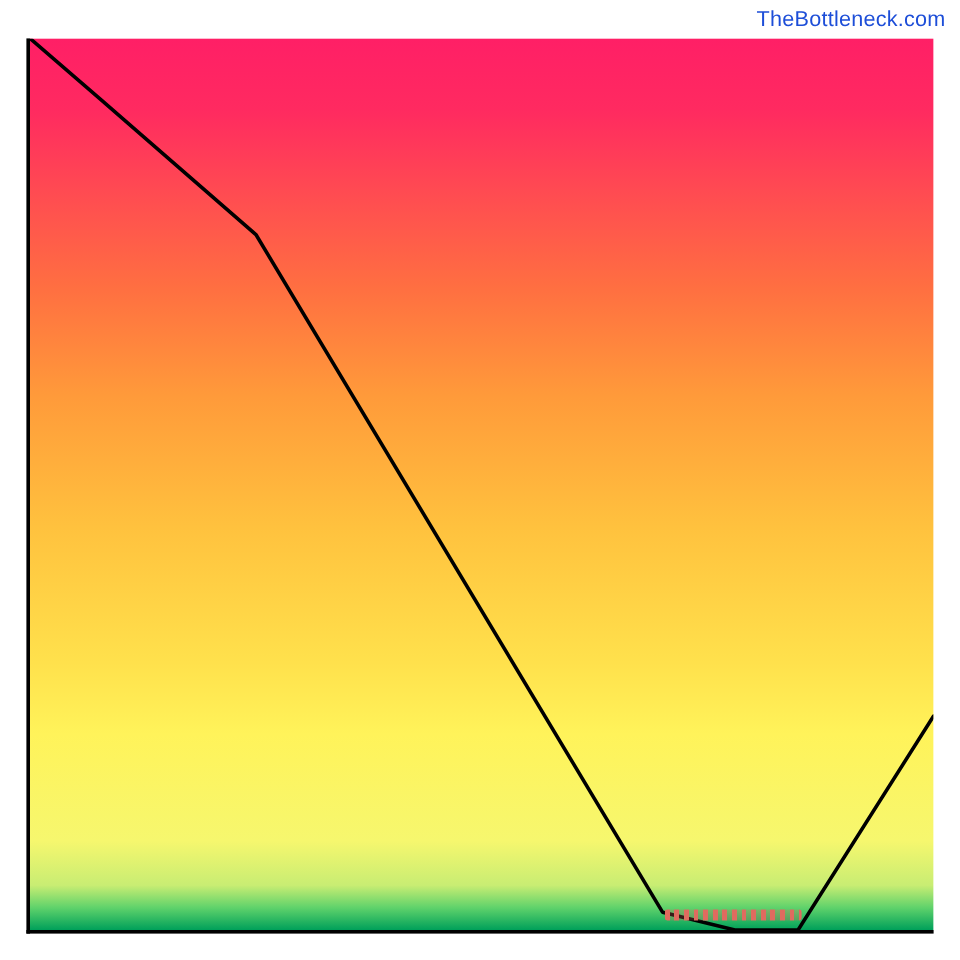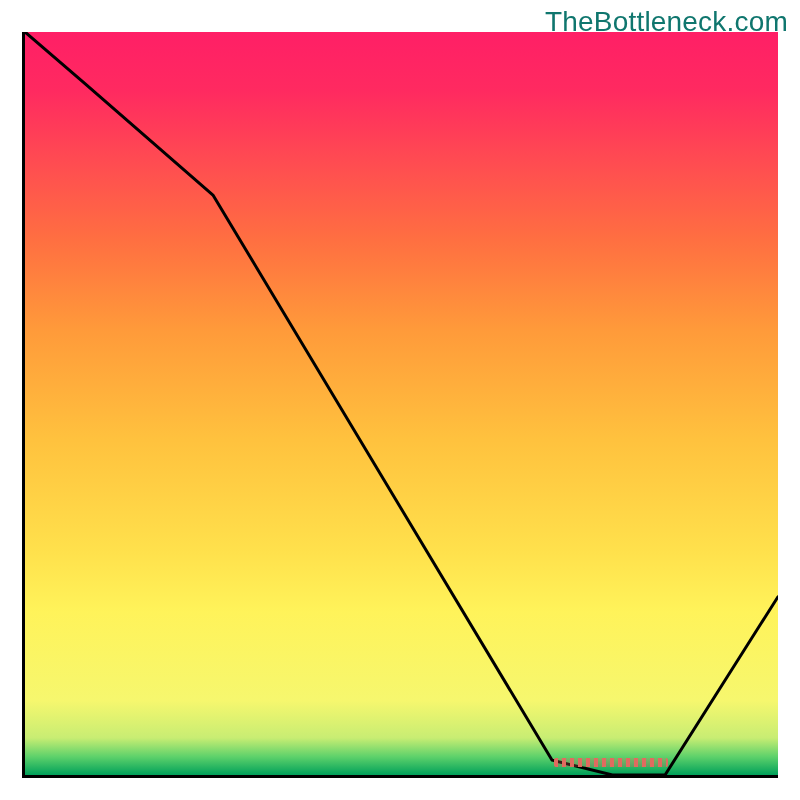--- a/index.html
+++ b/index.html
@@ -7,23 +7,23 @@
   .container {
     position: relative;
     width: 800px;
     height: 800px;
   }
   .watermark {
     position: absolute;
     top: 6px;
     right: 12px;
     font-family: Arial, Helvetica, sans-serif;
-    font-size: 28px;
+    font-size: 18px;
     font-weight: 500;
-    color: #0f766e;
+    color: #1d4ed8;
     letter-spacing: 0.2px;
     z-index: 5;
   }
   .plot-area {
     position: absolute;
     left: 22px;
     top: 32px;
     width: 756px;
     height: 746px;
     border-left: 3px solid #000;

